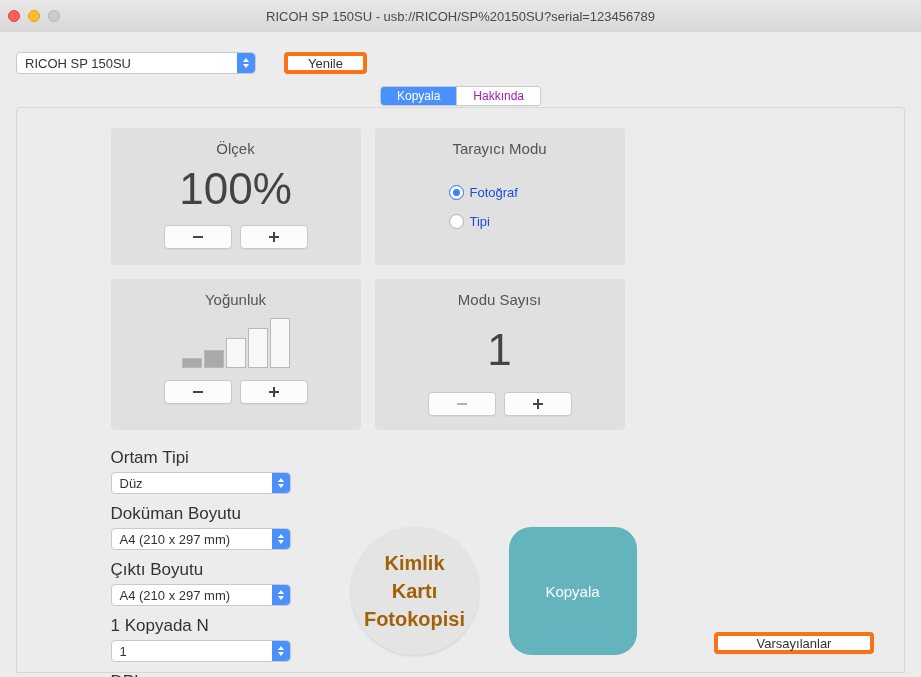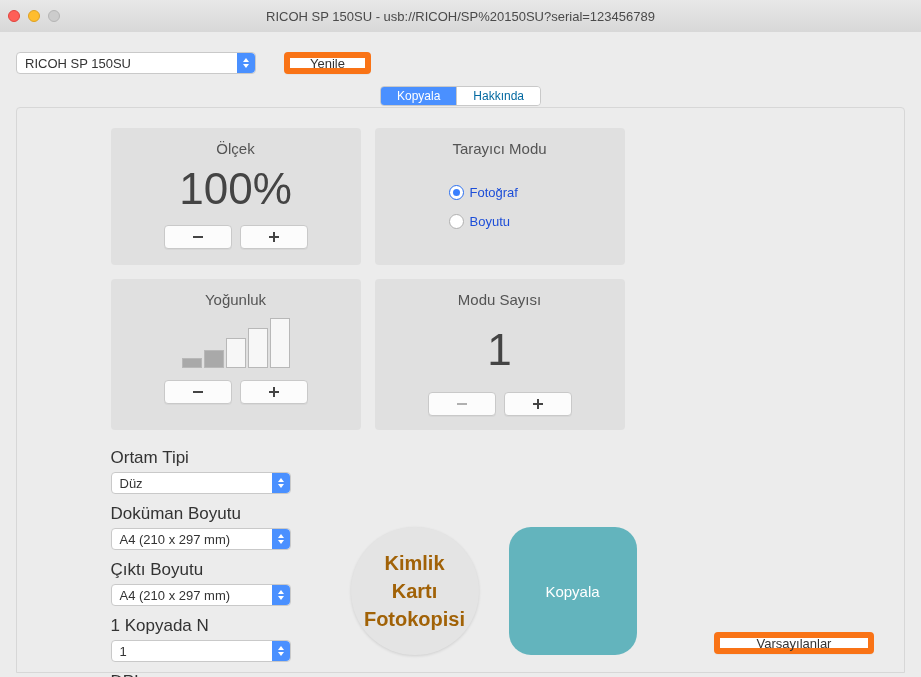--- a/index.html
+++ b/index.html
@@ -64,21 +64,21 @@
       display: flex;
       flex-direction: column;
       align-items: center;
       justify-content: center;
       gap: 0;
     }
     .mac-select .sel-arrows svg { display: block; }
     .printer-select { width: 240px; }
     .mac-button {
       background: #fff;
-      border: 6px solid #f97316;
+      border: 4px solid #f97316;
       border-radius: 4px;
       height: 22px;
       padding: 0 20px;
       font-size: 13px;
       color: #333;
       display: flex;
       align-items: center;
       justify-content: center;
       cursor: default;
       box-shadow: 0 1px 0 rgba(0,0,0,0.03);
@@ -94,21 +94,21 @@
       overflow: hidden;
       border: 1px solid #c9c9c9;
       height: 20px;
     }
     .segmented .seg {
       padding: 0 16px;
       font-size: 12px;
       display: flex;
       align-items: center;
       background: #fff;
-      color: #0369a1;
+      color: #a21caf;
     }
     .segmented .seg.active {
       background: #4a90ff;
       color: #fff;
     }
     .segmented .seg + .seg {
       border-left: 1px solid #c9c9c9;
     }
     .main-panel {
       border: 1px solid #d7d7d7;
@@ -346,21 +346,21 @@
           <div class="card-title">Tarayıcı Modu</div>
           <div class="radio-group">
             <div class="radio-opt">
               <span class="radio-circle checked">
                   <span class="radio-dot"></span>
                 </span>
               <span>Fotoğraf</span>
             </div>
             <div class="radio-opt">
               <span class="radio-circle"></span>
-              <span>Boyutu</span>
+              <span>Tipi</span>
             </div>
           </div>
         </div>
       </div>
 
       <div class="cards-row">
         <div class="card card-left">
           <div class="card-title">Yoğunluk</div>
           <div class="density-bars">
             <div class="bar b1 filled"></div>

